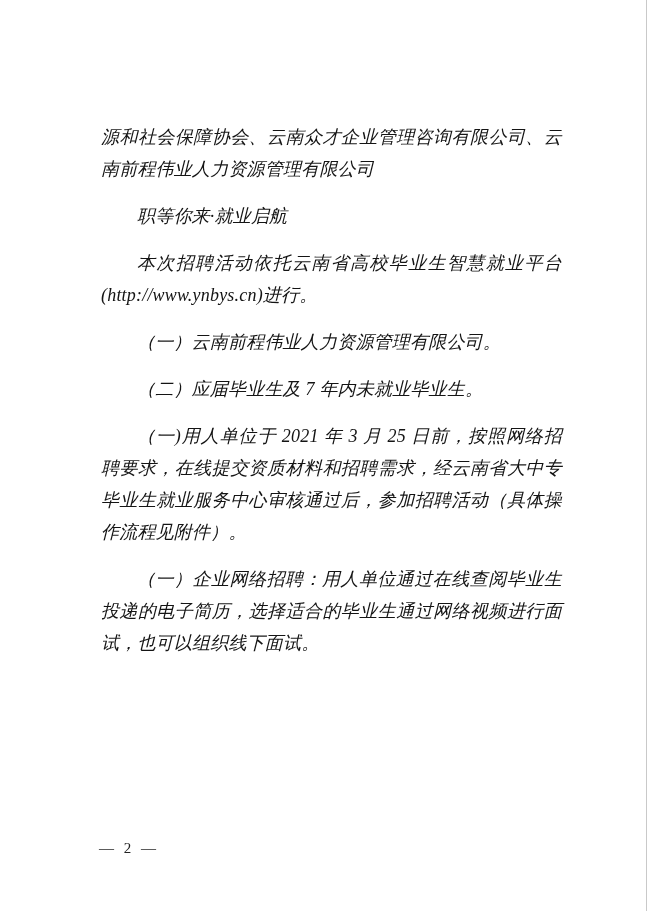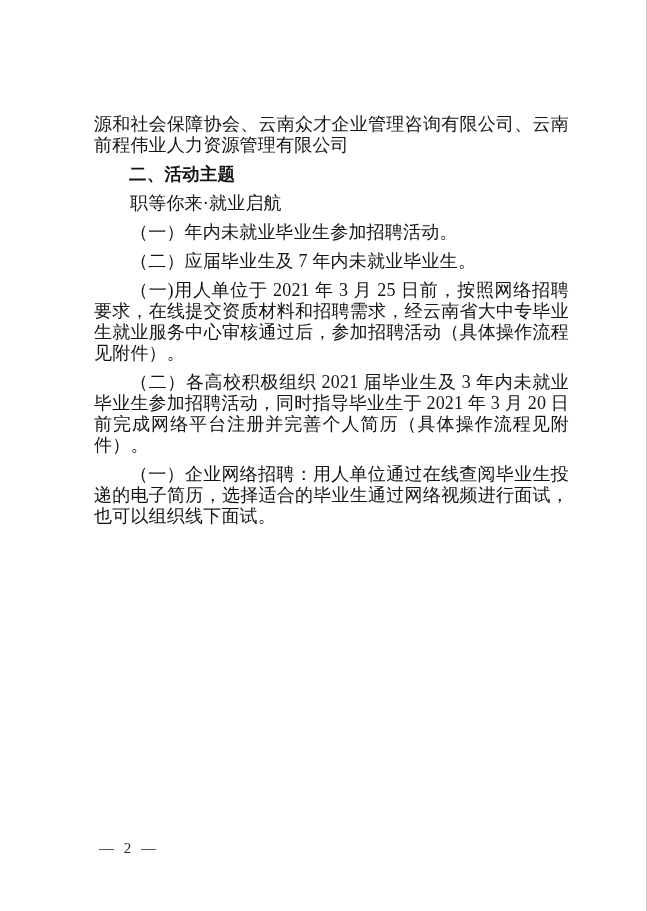--- a/index.html
+++ b/index.html
@@ -13,27 +13,28 @@
   }
   .page {
     position: relative;
     width: 647px;
     height: 911px;
     background: #ffffff;
     border-right: 1px solid #c9c9c9;
     padding: 106px 69px 0 86px;
   }
   .doc p {
-    margin: 8px;
+    margin: 15px;
     font-size: 18px;
-    line-height: 21px;
+    line-height: 32px;
     text-align: justify;
     text-justify: inter-character;
     letter-spacing: 0.2px;
     word-break: break-word;
+    font-style: italic;
   }
   .doc p.body { text-indent: 2em; }
   .doc p.body-continued { text-indent: 0; }
   .doc p.heading {
     text-indent: 2em;
     font-weight: bold;
     text-align: left;
     font-family: "Liberation Sans", "DejaVu Sans", sans-serif;
     font-size: 17.5px;
   }
@@ -46,22 +47,21 @@
     color: #222222;
     font-family: "Liberation Serif", "DejaVu Serif", serif;
   }
 </style>
 </head>
 <body>
 
 <div class="page">
   <div class="doc">
       <p class="body-continued">源和社会保障协会、云南众才企业管理咨询有限公司、云南前程伟业人力资源管理有限公司</p>
-      <p class="heading">二、活动主题</p>
       <p class="body">职等你来·就业启航</p>
-      <p class="body">（一）年内未就业毕业生参加招聘活动。</p>
+      <p class="body">本次招聘活动依托云南省高校毕业生智慧就业平台(http://www.ynbys.cn)进行。</p>
+      <p class="body">（一）云南前程伟业人力资源管理有限公司。</p>
       <p class="body">（二）应届毕业生及 7 年内未就业毕业生。</p>
       <p class="body">（一)用人单位于 2021 年 3 月 25 日前，按照网络招聘要求，在线提交资质材料和招聘需求，经云南省大中专毕业生就业服务中心审核通过后，参加招聘活动（具体操作流程见附件）。</p>
-      <p class="body">（二）各高校积极组织 2021 届毕业生及 3 年内未就业毕业生参加招聘活动，同时指导毕业生于 2021 年 3 月 20 日前完成网络平台注册并完善个人简历（具体操作流程见附件）。</p>
       <p class="body">（一）企业网络招聘：用人单位通过在线查阅毕业生投递的电子简历，选择适合的毕业生通过网络视频进行面试，也可以组织线下面试。</p>
     </div>
   <div class="page-number">— 2 —</div>
 </div>
 
 </body></html>

